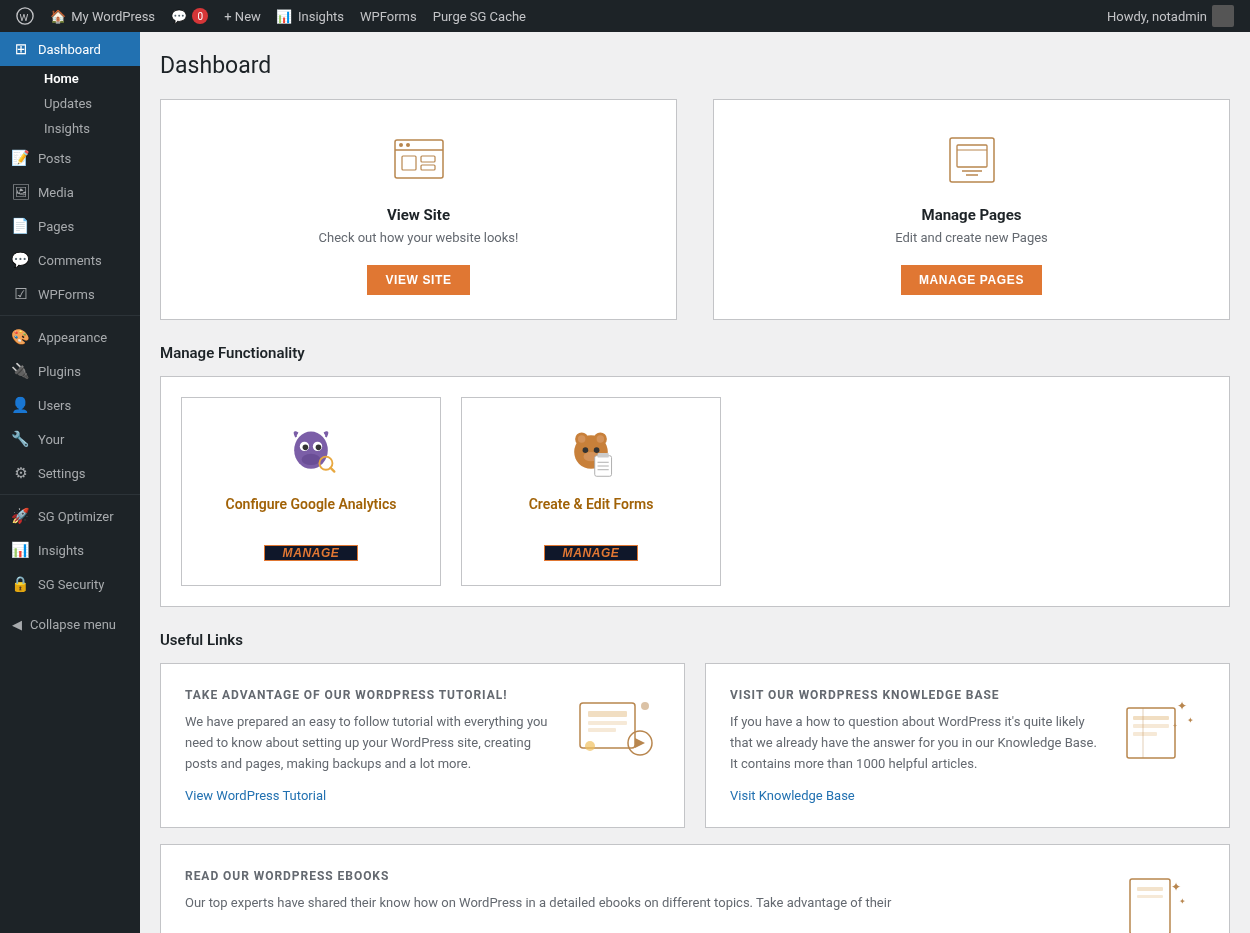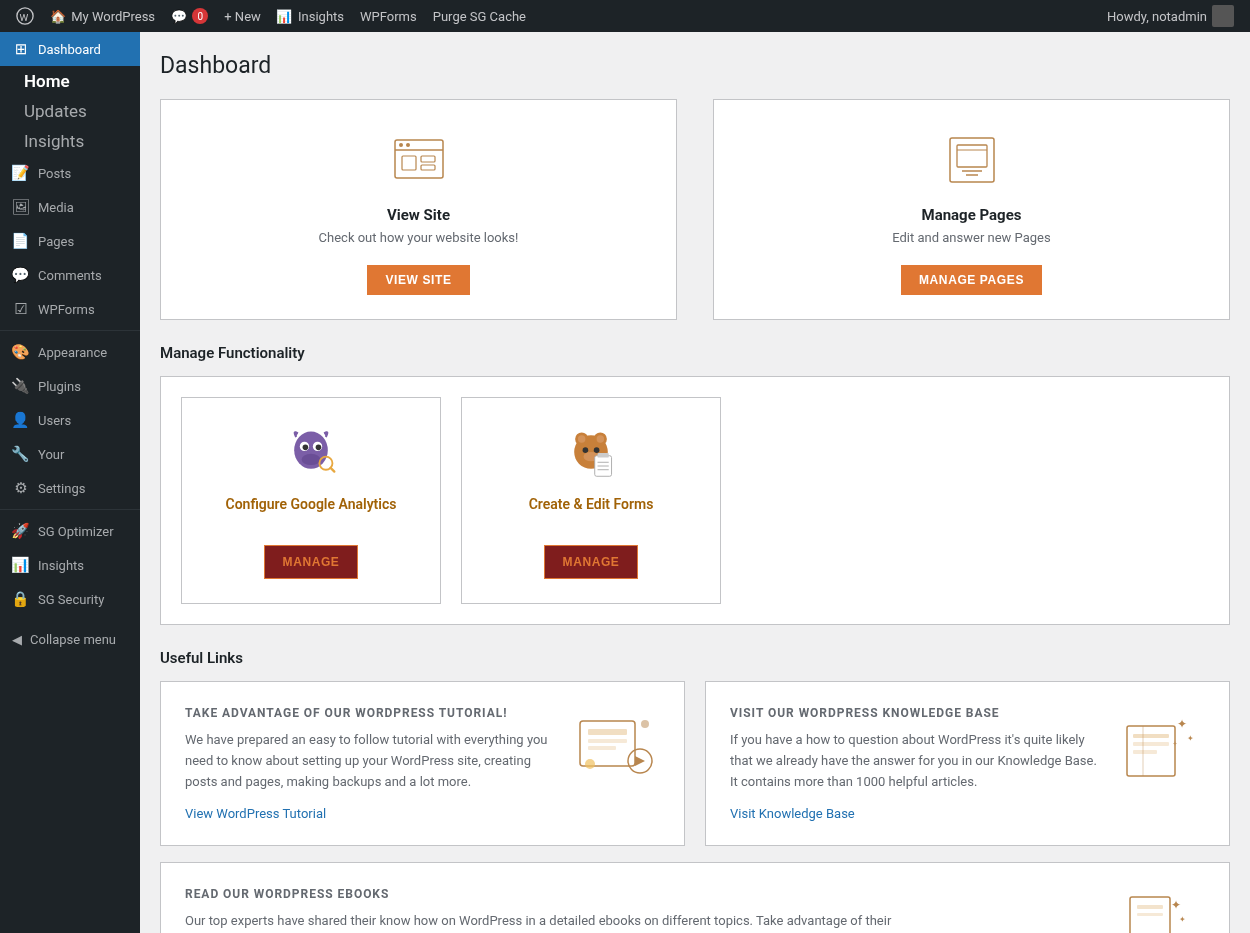--- a/index.html
+++ b/index.html
@@ -30,44 +30,45 @@
     
     #wpcontent { margin-left: 140px; margin-top: 32px; }
     #adminmenu { position: fixed; top: 32px; left: 0; width: 140px; background: #1d2327; min-height: 100vh; z-index: 100; }
     .menu-item {
       display: flex; align-items: center; gap: 8px;
       padding: 8px 12px; color: #a7aaad; cursor: pointer;
       font-size: 13px; text-decoration: none;
     }
     .menu-item.active { background: #2271b1; color: #fff; }
     .menu-item .menu-icon { width: 18px; height: 18px; display: flex; align-items: center; justify-content: center; font-size: 15px; flex-shrink: 0; }
-    .menu-sub-item { padding: 5px 12px 5px 24px; color: #a7aaad; cursor: pointer; font-size: 17px; }
+    .menu-sub-item { padding: 5px 12px 5px 44px; color: #a7aaad; cursor: pointer; font-size: 13px; }
     .menu-sub-item.active-sub { color: #fff; font-weight: 600; }
     .menu-divider { height: 1px; background: #2c3338; margin: 4px 0; }
 
     
     .main-content { padding: 20px 20px 20px 20px; }
     .page-title { font-size: 23px; font-weight: 400; color: #1d2327; margin-bottom: 20px; }
 
     
     .cards-row { display: flex; gap: 36px; margin-bottom: 24px; }
     .card { background: #fff; border: 1px solid #c3c4c7; flex: 1; display: flex; flex-direction: column; align-items: center; padding: 28px 20px 24px; text-align: center; }
     .card-icon { width: 64px; height: 64px; margin-bottom: 14px; display: flex; align-items: center; justify-content: center; }
     .card-icon svg { width: 60px; height: 60px; }
     .card-title { font-size: 15px; font-weight: 700; color: #1d2327; margin-bottom: 6px; }
     .card-desc { font-size: 13px; color: #646970; margin-bottom: 20px; }
     .btn-orange {
       background: #e07733; color: #fff; border: none; padding: 8px 18px;
       font-size: 12px; font-weight: 600; letter-spacing: 0.05em; cursor: pointer;
       text-transform: uppercase;
     }
     .btn-orange-outline {
-      background: #7f1d1d; color: #e07733; border: 1.5px solid #e07733; padding: 9px 18px;
+      background: #0f172a; color: #e07733; border: 1.5px solid #e07733; padding: 0 18px;
       font-size: 12px; font-weight: 600; letter-spacing: 0.05em; cursor: pointer;
       text-transform: uppercase;
+      font-style: italic;
     }
 
     
     .section-title { font-size: 15px; font-weight: 600; color: #1d2327; margin-bottom: 14px; }
 
     
     .manage-section { background: #fff; border: 1px solid #c3c4c7; padding: 20px; margin-bottom: 24px; }
     .manage-cards-row { display: flex; gap: 20px; }
     .manage-card { flex: 0 0 260px; border: 1px solid #c3c4c7; padding: 24px 20px; display: flex; flex-direction: column; align-items: center; text-align: center; }
     .manage-card-icon { width: 60px; height: 60px; margin-bottom: 14px; display: flex; align-items: center; justify-content: center; font-size: 48px; }
@@ -225,21 +226,21 @@
         <div class="card-icon">
           <svg viewBox="0 0 60 60" fill="none" xmlns="http://www.w3.org/2000/svg">
             <rect x="8" y="8" width="44" height="44" rx="2" stroke="#b8864e" stroke-width="1.5" fill="none"></rect>
             <rect x="15" y="15" width="30" height="22" rx="1" stroke="#b8864e" stroke-width="1.3" fill="none"></rect>
             <line x1="20" y1="41" x2="40" y2="41" stroke="#b8864e" stroke-width="1.5"></line>
             <line x1="24" y1="45" x2="36" y2="45" stroke="#b8864e" stroke-width="1.5"></line>
             <line x1="15" y1="20" x2="45" y2="20" stroke="#b8864e" stroke-width="1"></line>
           </svg>
         </div>
         <div class="card-title">Manage Pages</div>
-        <div class="card-desc">Edit and answer new Pages</div>
+        <div class="card-desc">Edit and create new Pages</div>
         <button class="btn-orange">MANAGE PAGES</button>
       </div>
 
     </div>
 
     <div class="section-title">Manage Functionality</div>
     <div class="manage-section">
       <div class="manage-cards-row">
 
         <div class="manage-card">

